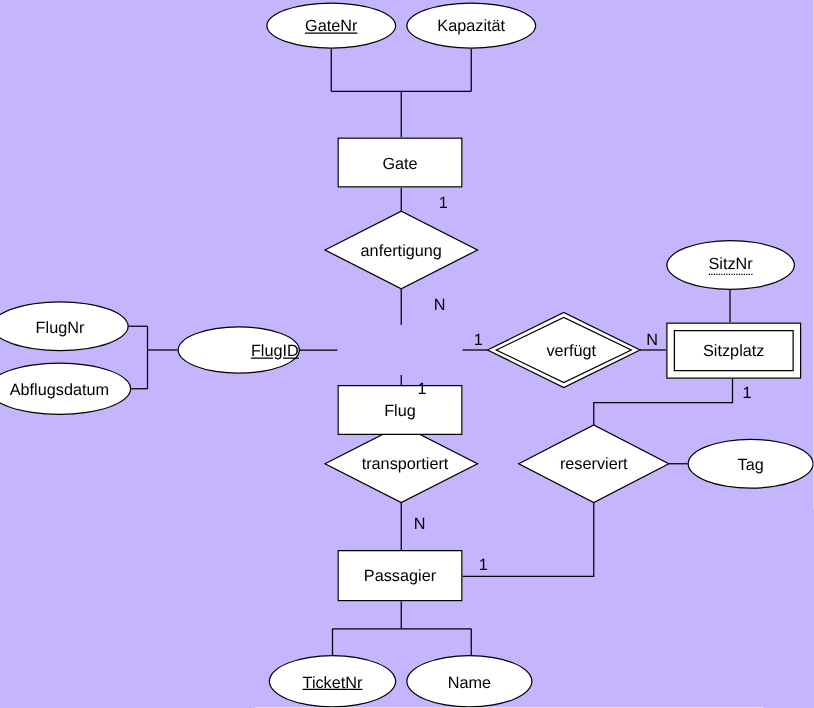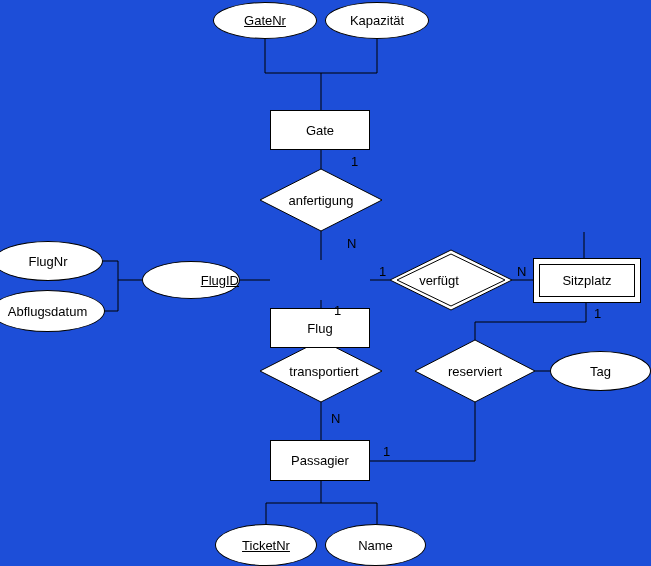--- a/index.html
+++ b/index.html
@@ -1,17 +1,17 @@
 <!DOCTYPE html>
 <html><head>
 <meta charset="utf-8">
 <style>
   html,body { margin:0; padding:0; background:#ffffff; }
   .canvas {
-    position:relative; width:651px; height:566px; background:#1d4ed8;
+    position:relative; width:651px; height:566px; background:#c4b5fd;
     overflow:hidden; font-family:"Liberation Sans", sans-serif;
     font-size:13px; color:#000000;text-decoration:underline;
   }
   .wires { position:absolute; left:0; top:0; }
   .wires polyline, .wires polygon { fill:none; stroke:#000000; stroke-width:1; }
   .wires polygon { fill:#ffffff; }
   .shape {
     position:absolute; box-sizing:border-box; background:#ffffff;
     border:1px solid #000000; display:flex; align-items:center;
     justify-content:center; text-align:center; white-space:nowrap;
@@ -84,20 +84,23 @@
   </div>
   <div class="shape ellipse" style="left:-7px; top:241px; width:110px; height:40px;">
     <span>FlugNr</span>
   </div>
   <div class="shape ellipse" style="left:-10px; top:290px; width:115px; height:42px;">
     <span>Abflugsdatum</span>
   </div>
   <div class="shape ellipse" style="left:142px; top:261px; width:98px; height:38px;justify-content:flex-end;">
     <span class="u-solid">FlugID</span>
   </div>
+  <div class="shape ellipse" style="left:533px; top:192px; width:103px; height:40px;">
+    <span class="u-dotted">SitzNr</span>
+  </div>
   <div class="shape ellipse" style="left:550px; top:351px; width:101px; height:40px;">
     <span>Tag</span>
   </div>
   <div class="shape ellipse" style="left:215px; top:524px; width:102px; height:42px;">
     <span class="u-solid">TicketNr</span>
   </div>
   <div class="shape ellipse" style="left:325px; top:524px; width:101px; height:42px;">
     <span>Name</span>
   </div>
 
@@ -110,21 +113,21 @@
   <div class="shape" style="left:270px; top:440px; width:100px; height:41px;">
     <span>Passagier</span>
   </div>
   <div class="shape double-rect" style="left:533px; top:258px; width:108px; height:45px;">
     <div class="inner-rect">
       <span>Sitzplatz</span>
     </div>
   </div>
 
   <div class="dlabel" style="left:321px; top:200px;">anfertigung</div>
-  <div class="dlabel" style="left:439px; top:280px;">verfügt</div>
+  <div class="dlabel" style="left:457px; top:280px;">verfügt</div>
   <div class="dlabel" style="left:324px; top:371px;">transportiert</div>
   <div class="dlabel" style="left:475px; top:371px;">reserviert</div>
 
   <div class="card" style="left:351px; top:154px;">1</div>
   <div class="card" style="left:347px; top:236px;">N</div>
   <div class="card" style="left:379px; top:264px;">1</div>
   <div class="card" style="left:517px; top:264px;">N</div>
   <div class="card" style="left:334px; top:303px;">1</div>
   <div class="card" style="left:594px; top:306px;">1</div>
   <div class="card" style="left:331px; top:411px;">N</div>

